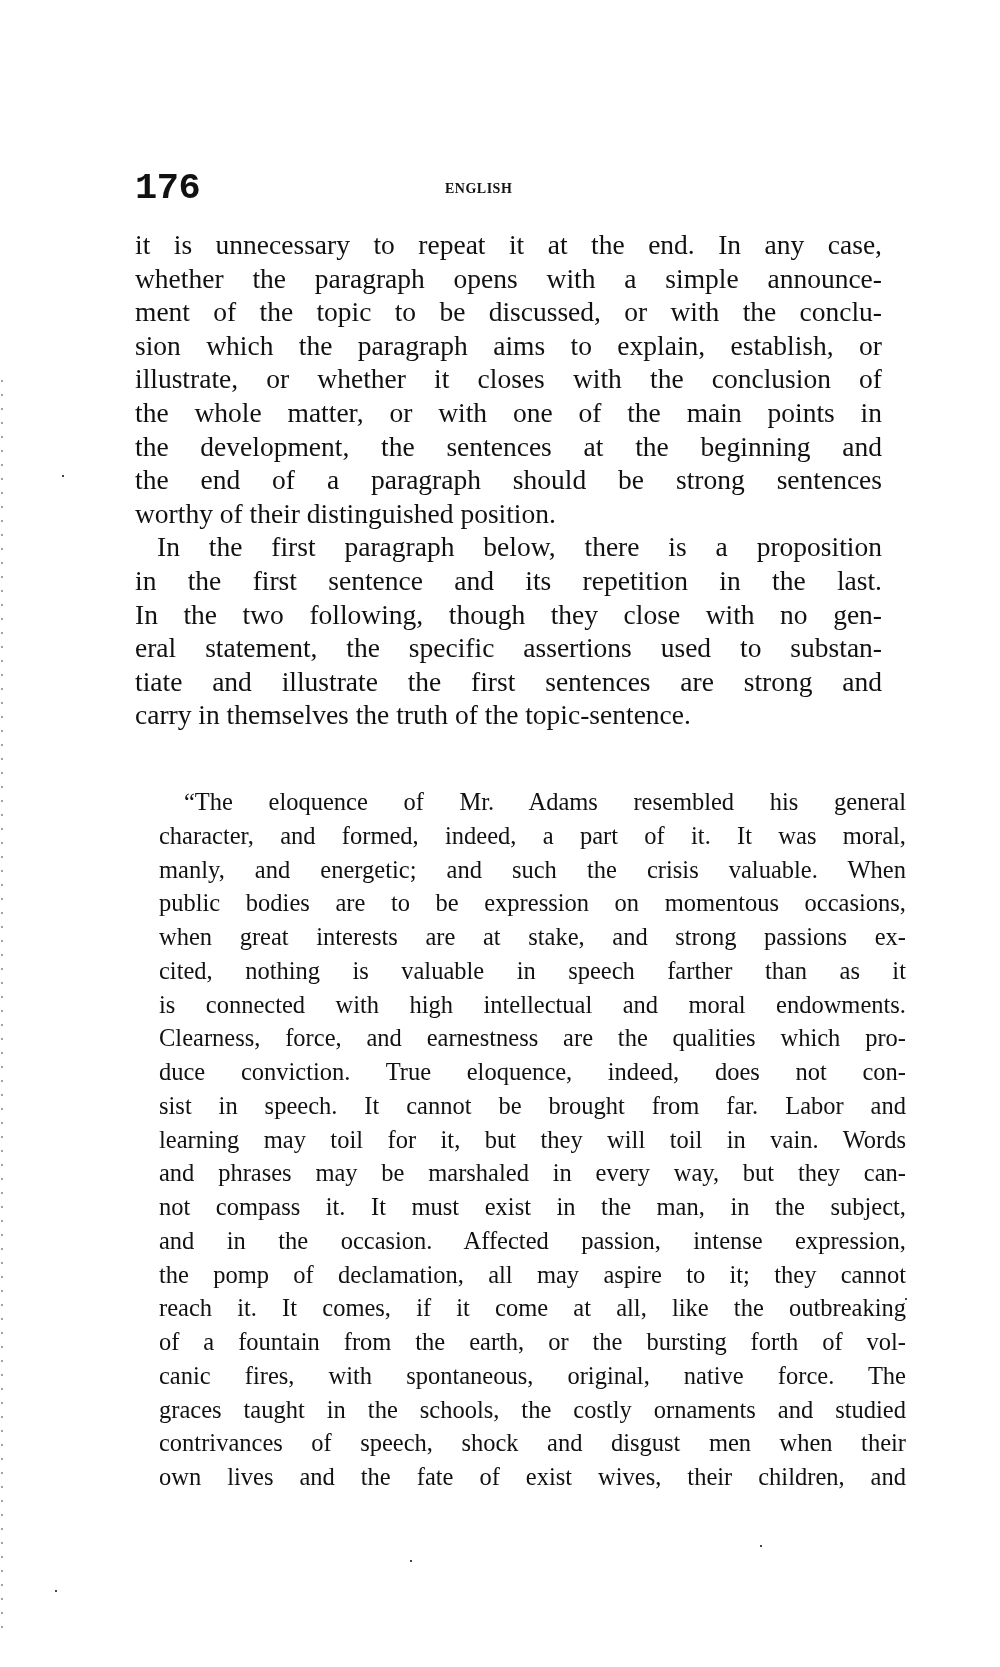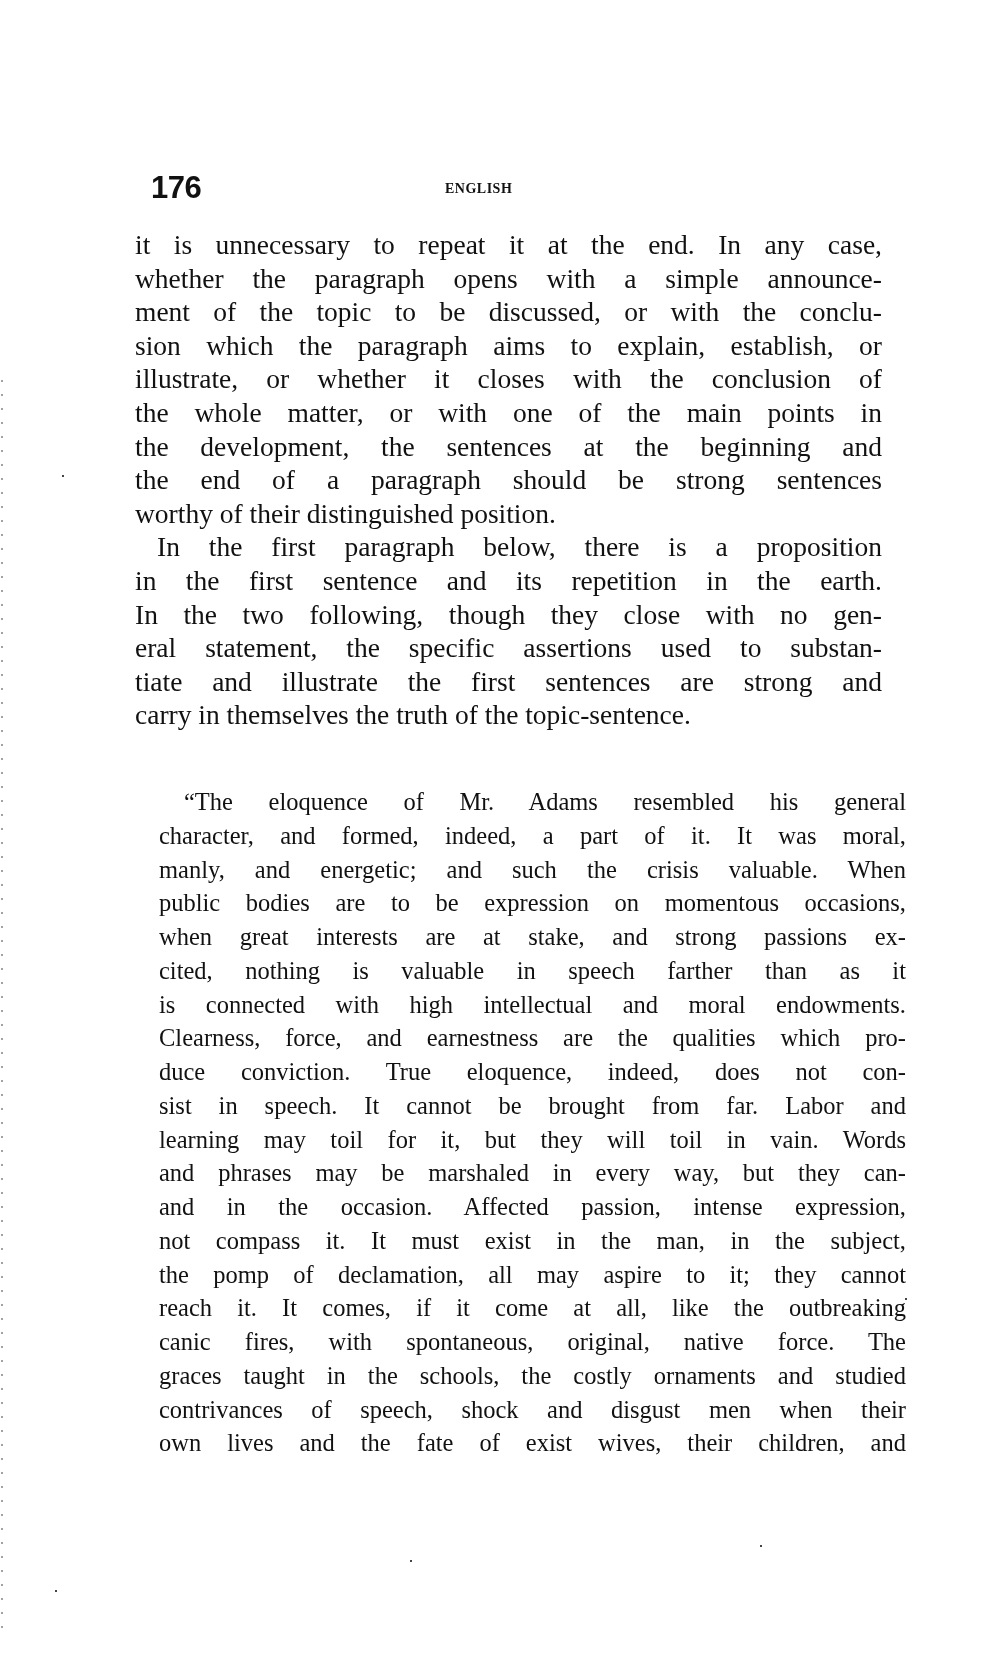--- a/index.html
+++ b/index.html
@@ -35,26 +35,25 @@
       position: absolute;
       top: 172px;
       left: 0;
       width: 747px;
       height: 32px;
     }
     .page-number {
       position: absolute;
       left: 0;
       top: 0;
-      font-family: Liberation Sans, sans-serif;
+      font-family: Liberation Mono, monospace;
       font-weight: bold;
-      font-size: 31px;
+      font-size: 37px;
       line-height: 32px;
       letter-spacing: -0.5px;
-      margin-left: 16px;
     }
     .running-title {
       position: absolute;
       left: 310px;
       top: 6px;
       font-family: "Liberation Serif", "DejaVu Serif", serif;
       font-weight: bold;
       font-size: 14px;
       line-height: 22px;
       letter-spacing: 0.5px;
@@ -125,21 +124,21 @@
       <span class="line">ment of the topic to be discussed, or with the conclu-</span>
       <span class="line">sion which the paragraph aims to explain, establish, or</span>
       <span class="line">illustrate, or whether it closes with the conclusion of</span>
       <span class="line">the whole matter, or with one of the main points in</span>
       <span class="line">the development, the sentences at the beginning and</span>
       <span class="line">the end of a paragraph should be strong sentences</span>
       <span class="line last">worthy of their distinguished position.</span>
     </p>
     <p class="para">
       <span class="line indent">In the first paragraph below, there is a proposition</span>
-      <span class="line">in the first sentence and its repetition in the earth.</span>
+      <span class="line">in the first sentence and its repetition in the last.</span>
       <span class="line">In the two following, though they close with no gen-</span>
       <span class="line">eral statement, the specific assertions used to substan-</span>
       <span class="line">tiate and illustrate the first sentences are strong and</span>
       <span class="line last">carry in themselves the truth of the topic-sentence.</span>
     </p>
   </div>
 
   <div class="quote">
     <p class="para">
       <span class="line indent">“The eloquence of Mr. Adams resembled his general</span>
@@ -147,24 +146,25 @@
       <span class="line">manly, and energetic; and such the crisis valuable.  When</span>
       <span class="line">public bodies are to be expression on momentous occasions,</span>
       <span class="line">when great interests are at stake, and strong passions ex-</span>
       <span class="line">cited, nothing is valuable in speech farther than as it</span>
       <span class="line">is connected with high intellectual and moral endowments.</span>
       <span class="line">Clearness, force, and earnestness are the qualities which pro-</span>
       <span class="line">duce conviction.  True eloquence, indeed, does not con-</span>
       <span class="line">sist in speech.  It cannot be brought from far.  Labor and</span>
       <span class="line">learning may toil for it, but they will toil in vain.  Words</span>
       <span class="line">and phrases may be marshaled in every way, but they can-</span>
+      <span class="line">not compass it.  It must exist in the man, in the subject,</span>
       <span class="line">and in the occasion.  Affected passion, intense expression,</span>
-      <span class="line">not compass it.  It must exist in the man, in the subject,</span>
       <span class="line">the pomp of declamation, all may aspire to it; they cannot</span>
       <span class="line">reach it.  It comes, if it come at all, like the outbreaking</span>
+      <span class="line">of a fountain from the earth, or the bursting forth of vol-</span>
       <span class="line">canic fires, with spontaneous, original, native force.  The</span>
       <span class="line">graces taught in the schools, the costly ornaments and studied</span>
       <span class="line">contrivances of speech, shock and disgust men when their</span>
       <span class="line">own lives and the fate of exist wives, their children, and</span>
     </p>
   </div>
 
 </div>
 
 <span class="speck" style="left:62px;top:475px"></span>

